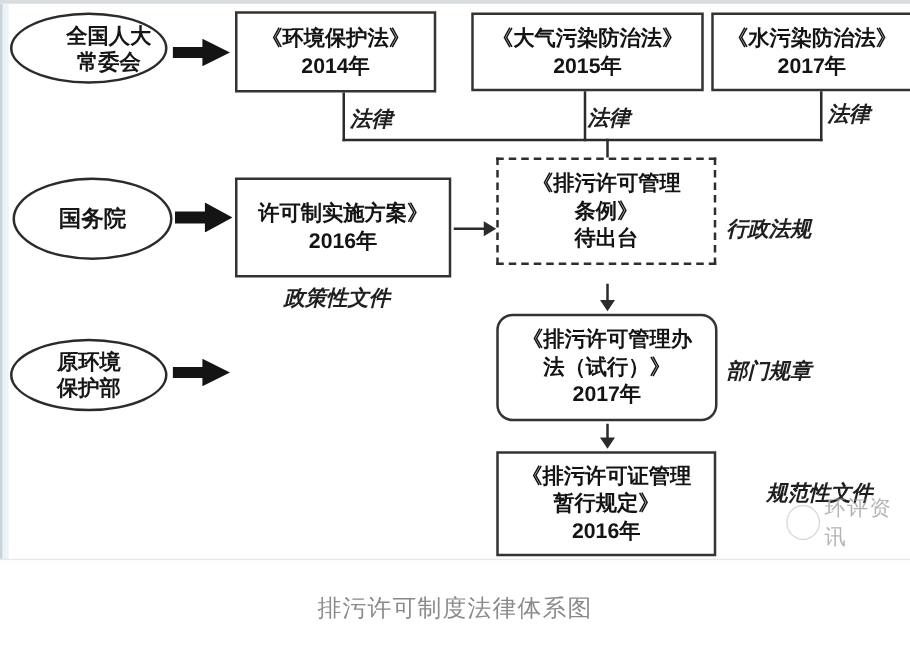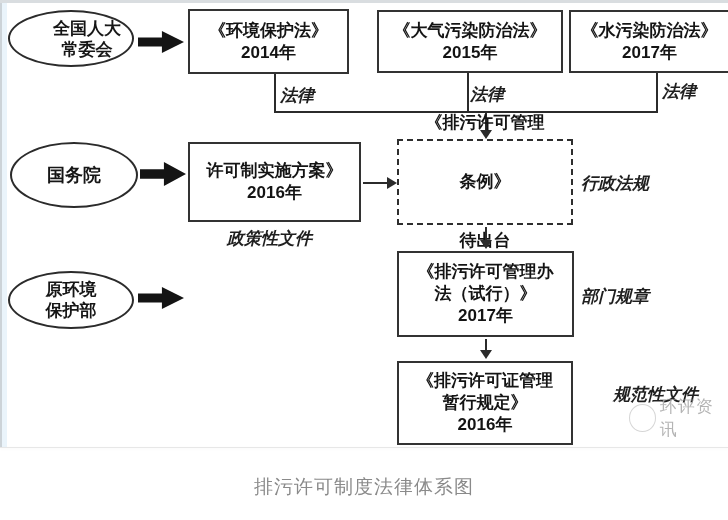--- a/index.html
+++ b/index.html
@@ -86,31 +86,31 @@
 
   <div class="box" style="left:188px;top:142px;width:173px;height:80px;">
     <span>许可制实施方案》</span>
     <span>2016年</span>
   </div>
   <div class="tag" style="left:227px;top:227px;">政策性文件</div>
 
   <div class="line" style="left:363px;top:182px;width:25px;height:2px;"></div>
   <div class="arrowhead-right" style="left:387px;top:177px;"></div>
 
-  <div class="box dashed" style="left:397px;top:139px;width:176px;height:86px;gap:37px;">
+  <div class="box dashed" style="left:397px;top:126px;width:176px;height:86px;">
     <span>《排污许可管理</span>
     <span>条例》</span>
     <span>待出台</span>
   </div>
   <div class="tag" style="left:581px;top:172px;">行政法规</div>
 
   <div class="line" style="left:485px;top:227px;width:2px;height:15px;"></div>
   <div class="arrowhead-down" style="left:480px;top:240px;"></div>
 
-  <div class="box" style="left:397px;top:251px;width:177px;height:86px;">
+  <div class="box" style="left:397px;top:251px;width:177px;height:86px;border-radius:13px;">
     <span>《排污许可管理办</span>
     <span>法（试行）》</span>
     <span>2017年</span>
   </div>
   <div class="tag" style="left:581px;top:285px;">部门规章</div>
 
   <div class="line" style="left:485px;top:339px;width:2px;height:13px;"></div>
   <div class="arrowhead-down" style="left:480px;top:350px;"></div>
 
   <div class="box" style="left:397px;top:361px;width:176px;height:84px;">

